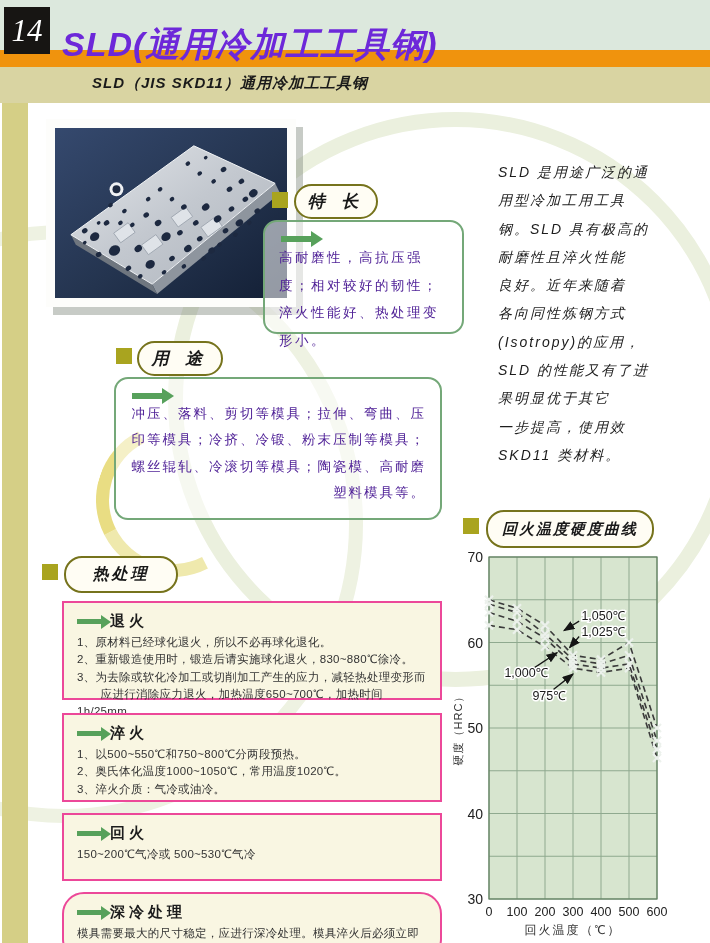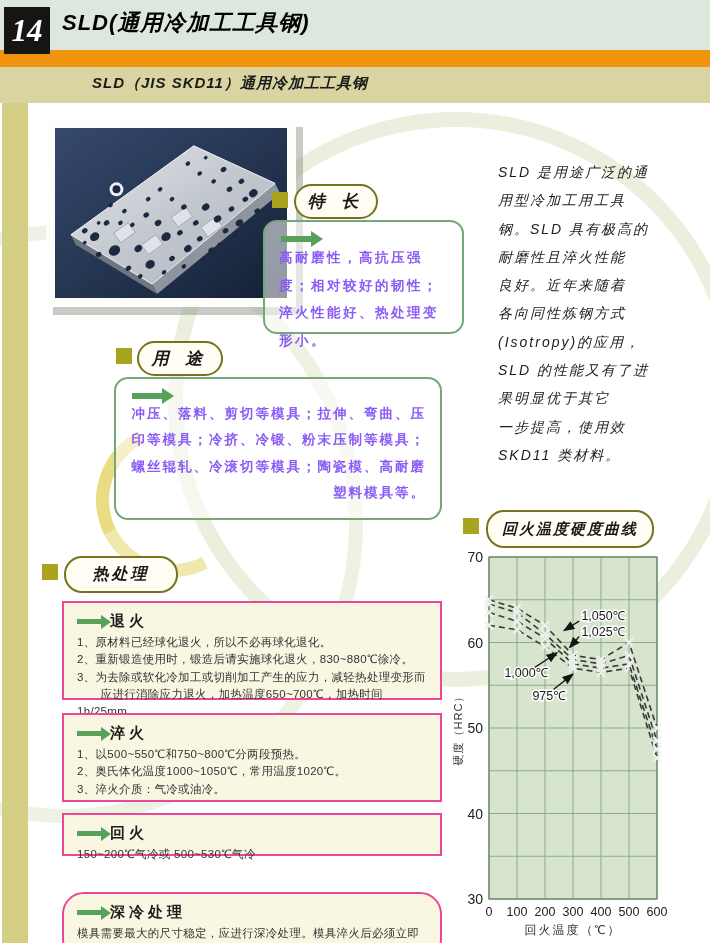--- a/index.html
+++ b/index.html
@@ -9,22 +9,22 @@
     font-family:"Liberation Sans", sans-serif;
     -webkit-font-smoothing:antialiased;
   }
   .abs{position:absolute;}
   
   .band-green{left:0;top:0;width:710px;height:50px;background:#dce8dd;}
   .band-orange{left:0;top:50px;width:710px;height:17px;background:#f0930d;}
   .band-tan{left:0;top:67px;width:710px;height:36px;background:#d9d4a2;}
   .page-num{left:4px;top:7px;width:46px;height:47px;background:#171513;
     color:#fff;display:flex;align-items:center;justify-content:center;
-    font-family:"Liberation Serif", serif;font-weight:bold;font-style:italic;font-size:31px;}
-  .page-title{left:62px;top:8px;font-size:22px;font-weight:bold;font-style:italic;color:#000000;letter-spacing:1px;}
+    font-family:"Liberation Serif", serif;font-weight:normal;font-style:italic;font-size:31px;}
+  .page-title{left:62px;top:22px;font-size:34px;font-weight:bold;font-style:italic;color:#6d28d9;letter-spacing:1px;}
   .sub-title{left:45px;top:74px;font-size:15px;font-weight:bold;font-style:italic;color:#1a1a1a;letter-spacing:1px;margin-left:47px;}
   .left-strip{left:2px;top:103px;width:26px;height:840px;background:#d5cf86;}
   
   .swirl{border-radius:50%;z-index:0;}
   .sw1{left:168px;top:112px;width:545px;height:545px;border:15px solid #ebf0de;}
   .sw2{left:-235px;top:225px;width:570px;height:570px;border:14px solid #eef2e2;}
   .sw3{left:96px;top:423px;width:128px;height:128px;border:13px solid transparent;
        border-left-color:#e9dd83;border-bottom-color:#efe9ad;transform:rotate(18deg);}
   .content{z-index:1;}
   
@@ -42,38 +42,38 @@
   .pill-heat{left:64px;top:556px;width:110px;height:33px;font-size:16px;letter-spacing:3px;}
   .bullet-feature{left:272px;top:192px;}
   .bullet-apps{left:116px;top:348px;}
   .bullet-chart{left:463px;top:518px;}
   .bullet-heat{left:42px;top:564px;}
   
   .gbox{border:2px solid #74a878;border-radius:14px;background:rgba(255,255,255,.55);
     padding:10px 14px;box-sizing:border-box;}
   .gbox-feature{left:263px;top:220px;width:201px;height:114px;}
   .gbox-apps{left:114px;top:377px;width:328px;height:143px;text-align:right;}
-  .gbox-text{font-size:13.5px;color:#8b5cf6;letter-spacing:2.5px;line-height:2.05;font-weight:bold;}
+  .gbox-text{font-size:13.5px;color:#4c1d95;letter-spacing:2.5px;line-height:2.05;}
   
   .arrow{position:relative;background:#57a15b;}
   .arrow::after{content:"";position:absolute;top:50%;left:100%;transform:translateY(-50%);
     width:0;height:0;border-style:solid;border-color:transparent;border-left-color:#57a15b;}
   .arrow-big{width:30px;height:6px;margin:4px 0 2px 2px;}
   .arrow-big::after{border-width:8px 0 8px 12px;}
   .arrow-small{width:24px;height:5px;display:inline-block;vertical-align:middle;}
   .arrow-small::after{border-width:7px 0 7px 10px;}
   
   .intro{left:498px;top:158px;width:206px;font-style:italic;color:#1c1c1c;}
   .intro div{font-size:14px;letter-spacing:2px;line-height:28.3px;white-space:nowrap;}
   
   .hbox{left:62px;width:380px;border:2px solid #ec4899;background:#f9f6e2;
     padding:7px 13px;box-sizing:border-box;}
   .hbox-annealing{top:601px;height:99px;}
   .hbox-quenching{top:713px;height:89px;}
-  .hbox-tempering{top:813px;height:43px;}
+  .hbox-tempering{top:813px;height:68px;}
   .hbox-subzero{top:892px;height:69px;border-radius:22px;}
   .hbox-title{font-size:15px;font-weight:bold;color:#1c1c1c;letter-spacing:4px;
     display:flex;align-items:center;gap:9px;margin:2px 0 3px 0;}
   .hbox-lines div{font-size:11.5px;color:#333;line-height:1.5;letter-spacing:.3px;}
   
   .chart-wrap{left:452px;top:548px;width:256px;height:393px;}
   svg text{font-family:"Liberation Sans", sans-serif;}
 </style>
 </head>
 <body>

